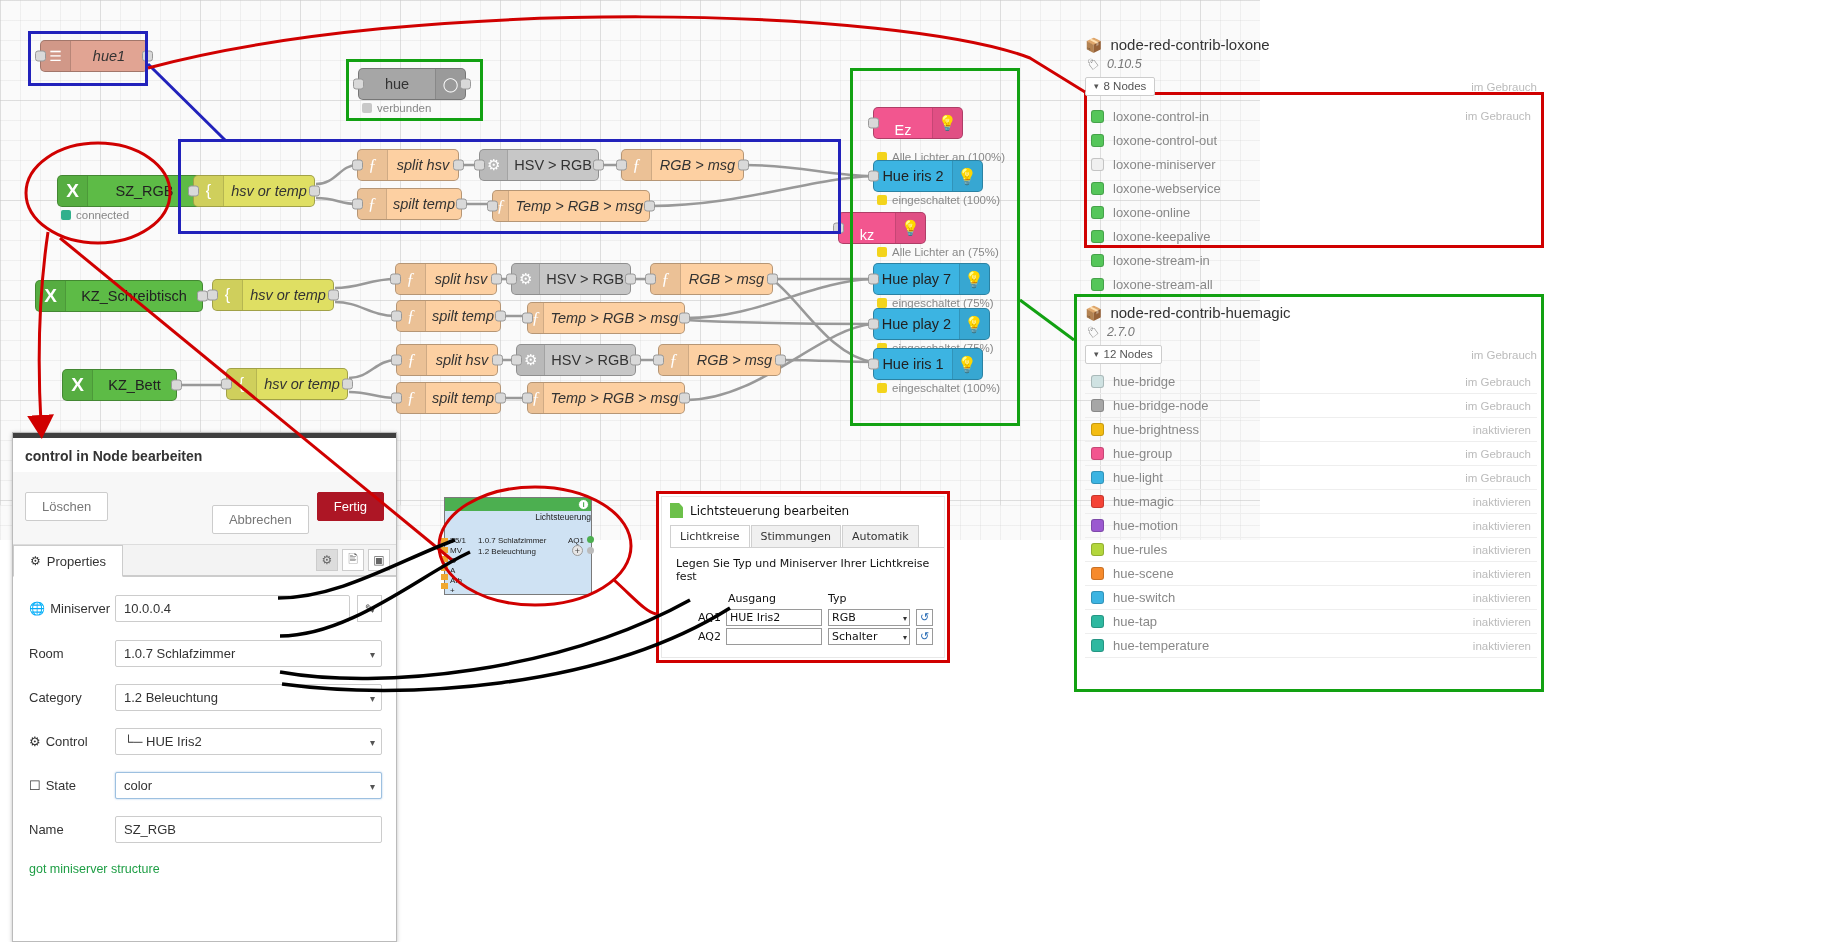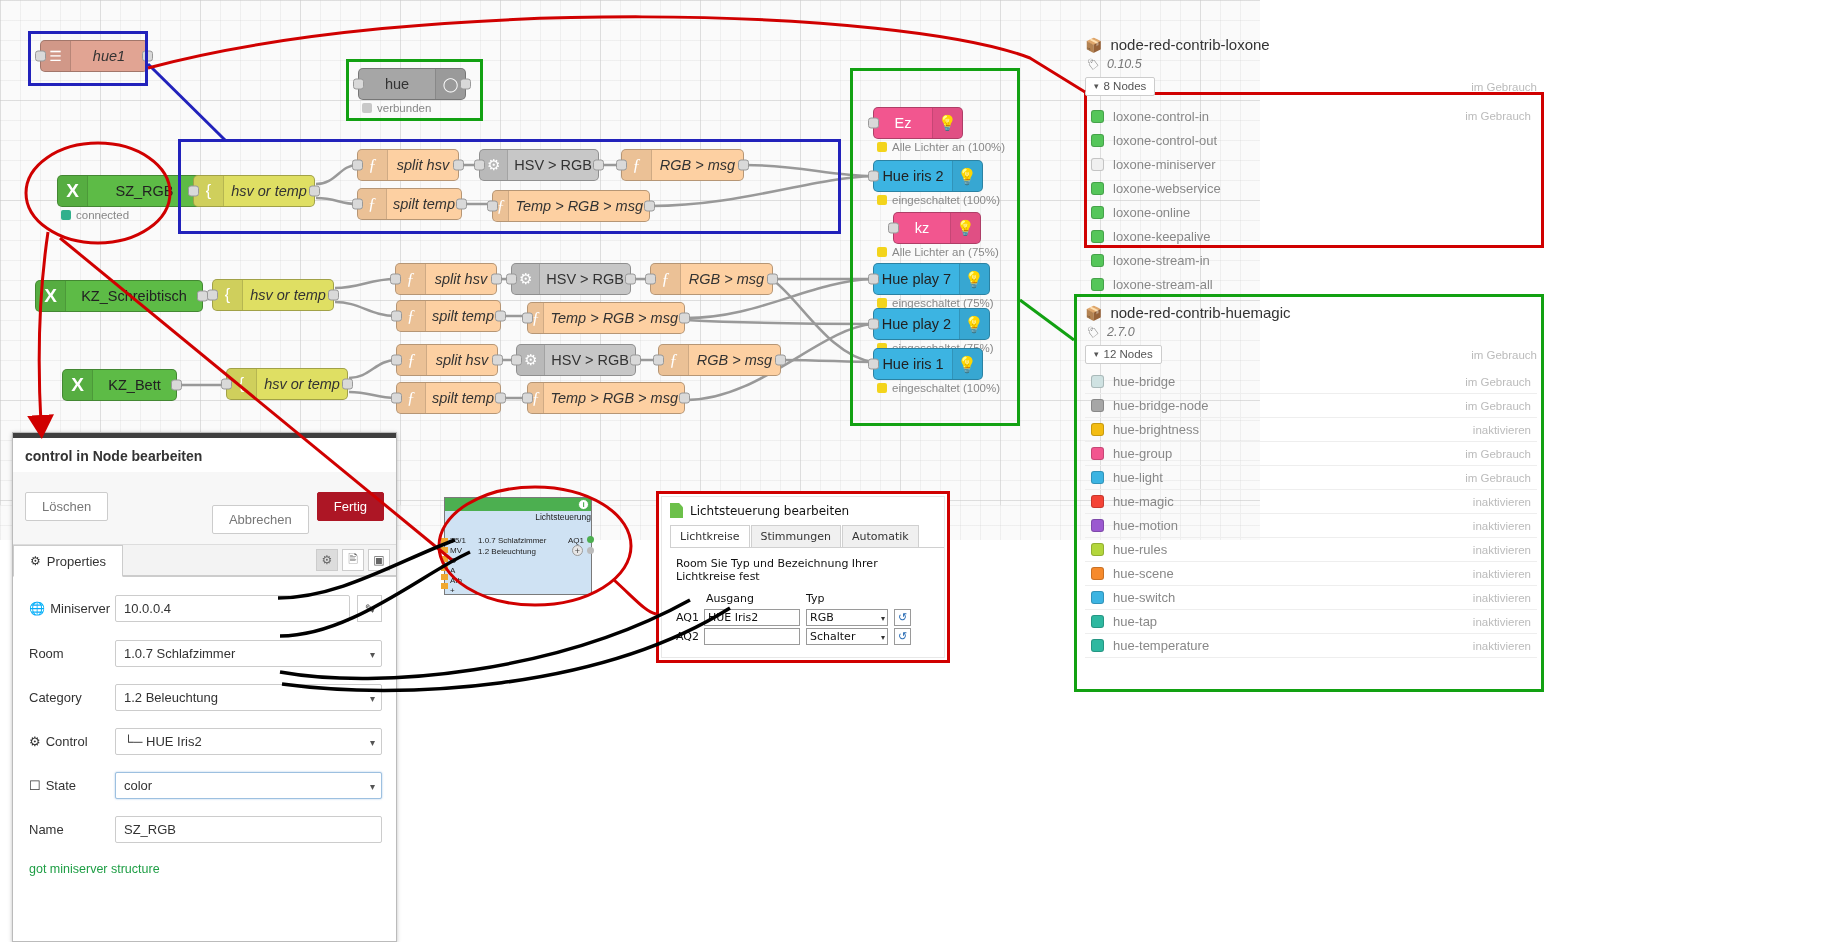--- a/index.html
+++ b/index.html
@@ -65,21 +65,21 @@
   }
   .status .dot { width:10px; height:10px; border-radius:2px; display:inline-block; }
 
   
   .n-fn    { background:#fdd0a2; }
   .n-yel   { background:#dfdf63; }
   .n-grey  { background:#c7c7c7; }
   .n-green { background:#5dbb46; color:#222; }
   .n-salm  { background:#e1a493; }
   .n-dgrey { background:#a6a6a6; }
-  .n-pink  { background:#f2568f; color:#fff; }
+  .n-pink  { background:#f2568f; color:#fff;align-items:flex-end; }
   .n-blue  { background:#3cb4e2; color:#222; }
 
   svg.wires { position:absolute; left:0; top:0; width:1260px; height:545px; pointer-events:none; }
   svg.overlay { position:absolute; left:0; top:0; width:1832px; height:942px; pointer-events:none; }
 
   
   .hl { position:absolute; border-style:solid; background:transparent; }
 
   
   .pkg { position:absolute; font-size:13.5px; }
@@ -184,21 +184,21 @@
     clip-path: polygon(0 0, 70% 0, 100% 28%, 100% 100%, 0 100%);
   }
   #lichtdlg .dtabs { display:flex; margin:2px 0 0 8px; border-bottom:1px solid #d0d0d0; }
   #lichtdlg .dtab {
     padding:4px 9px 4px; font-size:11px; border:1px solid #d0d0d0;
     border-bottom:none; background:#f0f0f0; margin-right:1px; color:#333;
   }
   #lichtdlg .dtab.active { background:#fff; position:relative; top:0; }
   #lichtdlg .dbody { padding:9px 14px 0 14px; }
   #lichtdlg .dhead { font-size:11px; margin-bottom:9px; }
-  #lichtdlg table { border-collapse:collapse; font-size:11px; }
+  #lichtdlg table { border-collapse:collapse; font-size:11px;margin-left:22px; }
   #lichtdlg th { font-weight:normal; text-align:left; padding:0 0 3px 0; font-size:11px; }
   #lichtdlg td { padding:1px 0; }
   #lichtdlg .tin {
     width:96px; height:17px; border:1px solid #9a9a9a; background:#fff;
     font-size:11px; padding:0 3px; display:flex; align-items:center;
   }
   #lichtdlg .tsel {
     width:82px; height:17px; border:1px solid #9a9a9a; background:#fff;
     font-size:11px; padding:0 14px 0 3px; display:flex; align-items:center; position:relative;
   }
@@ -446,36 +446,36 @@
       <span class="port in"></span>
       <span class="port out"></span>
     </div>
     <div class="node n-pink" style="left: 873px; top: 107px; width: 90px;">
       <div class="lbl">Ez</div>
       <div class="icon-box right">
         <span style="font-size:15px;">💡</span>
       </div>
       <span class="port in"></span>
     </div>
-    <div class="status" style="left: 877px; top: 141px;">
+    <div class="status" style="left: 877px; top: 151px;">
       <span class="dot" style="background:#f3d41c"></span>
       <span>Alle Lichter an (100%)</span>
     </div>
     <div class="node n-blue" style="left: 873px; top: 160px; width: 110px;">
       <div class="lbl">Hue iris 2</div>
       <div class="icon-box right">
         <span style="font-size:16px;">💡</span>
       </div>
       <span class="port in"></span>
     </div>
     <div class="status" style="left: 877px; top: 194px;">
       <span class="dot" style="background:#f3d41c"></span>
       <span>eingeschaltet (100%)</span>
     </div>
-    <div class="node n-pink" style="left: 893px; top: 212px; width: 88px;">
+    <div class="node n-pink" style="left: 838px; top: 212px; width: 88px;">
       <div class="lbl">kz</div>
       <div class="icon-box right">
         <span style="font-size:15px;">💡</span>
       </div>
       <span class="port in"></span>
     </div>
     <div class="status" style="left: 877px; top: 246px;">
       <span class="dot" style="background:#f3d41c"></span>
       <span>Alle Lichter an (75%)</span>
     </div>
@@ -773,21 +773,21 @@
     <div class="dtitle">
       <span class="dicon"></span>
       <span>Lichtsteuerung bearbeiten</span>
     </div>
     <div class="dtabs">
       <div class="dtab active">Lichtkreise</div>
       <div class="dtab">Stimmungen</div>
       <div class="dtab">Automatik</div>
     </div>
     <div class="dbody">
-      <div class="dhead">Room Sie Typ und Bezeichnung Ihrer Lichtkreise fest</div>
+      <div class="dhead">Legen Sie Typ und Miniserver Ihrer Lichtkreise fest</div>
       <table>
         <tbody>
             <tr>
           <th style="width:24px;"></th>
           <th style="padding-left:2px;">Ausgang</th>
           <th style="padding-left:6px;">Typ</th>
           <th></th>
         </tr>
         <tr>
           <td class="aqlbl">AQ1</td>

